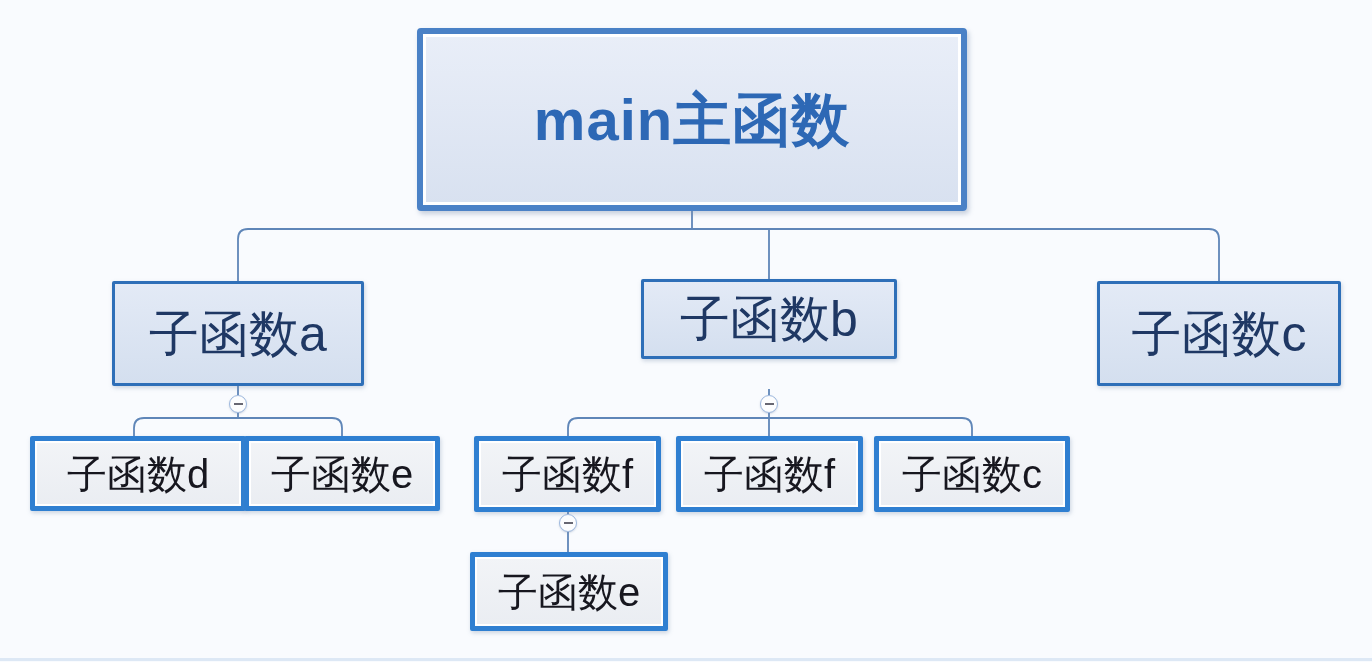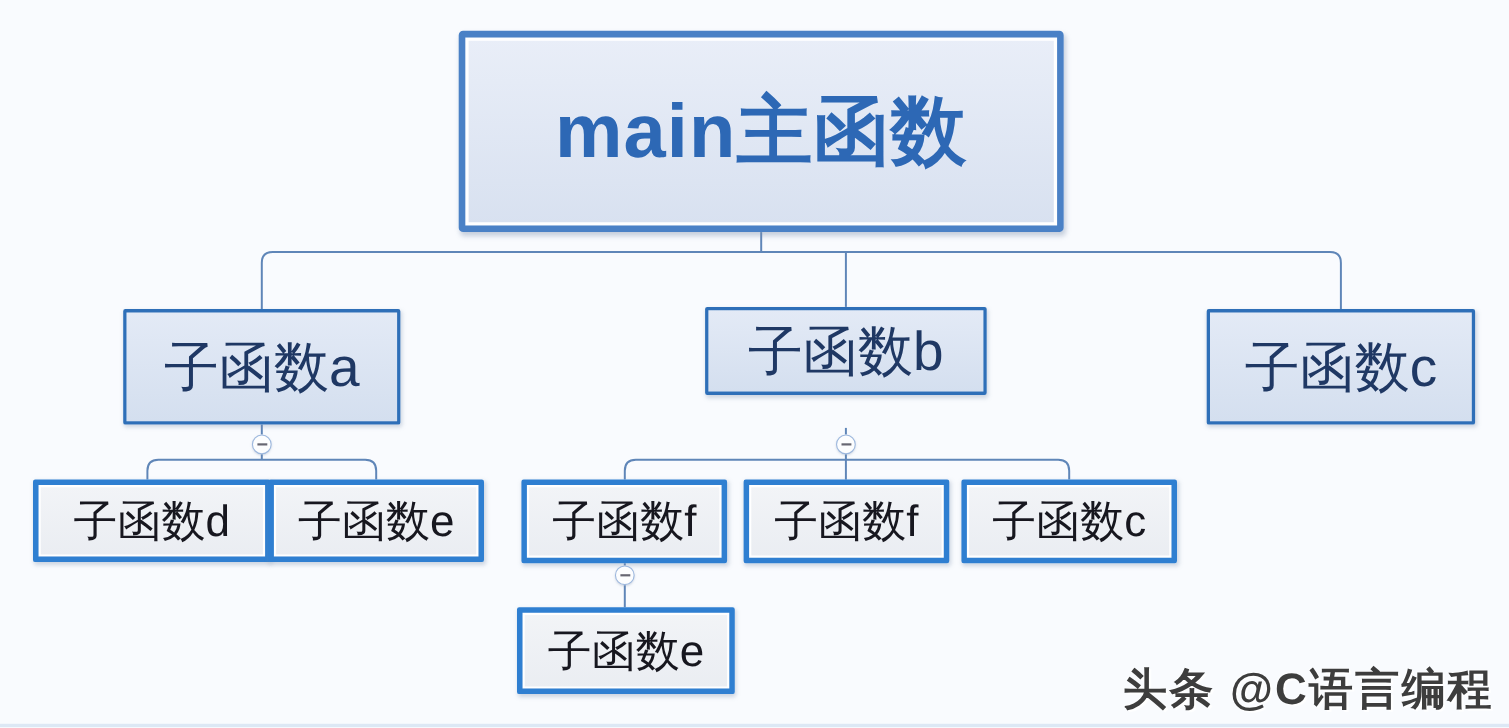--- a/index.html
+++ b/index.html
@@ -30,21 +30,21 @@
     cursor: default;
   }
   .node .lbl { white-space: nowrap; line-height: 1; }
   .node.root {
     border: 6px solid #4a81c6;
     border-radius: 4px;
     background: linear-gradient(180deg, #e9eef8 0%, #d8e1f0 100%);
     box-shadow: inset 0 0 0 3px #ffffff, 2px 3px 5px rgba(120,140,170,0.4);
   }
   .node.root .lbl {
-    font-size: 69px;
+    font-size: 58px;
     font-weight: 700;
     color: #2d68b5;
     letter-spacing: 1px;
   }
   .node.branch {
     border: 3px solid #2e6fb8;
     border-radius: 2px;
     background: linear-gradient(180deg, #e3eaf6 0%, #d4dfef 100%);
     box-shadow: 1px 2px 4px rgba(120,140,170,0.35);
   }
@@ -164,17 +164,16 @@
   <div class="toggle" style="left:229px; top:395px;">
     <span class="minus"></span>
   </div>
   <div class="toggle" style="left:760px; top:395px;">
     <span class="minus"></span>
   </div>
   <div class="toggle" style="left:559px; top:514px;">
     <span class="minus"></span>
   </div>
 
-  <div class="watermark">头条 @C语言编程</div>
 
   <div class="bottom-edge"></div>
 
 </div>
 
 </body></html>

